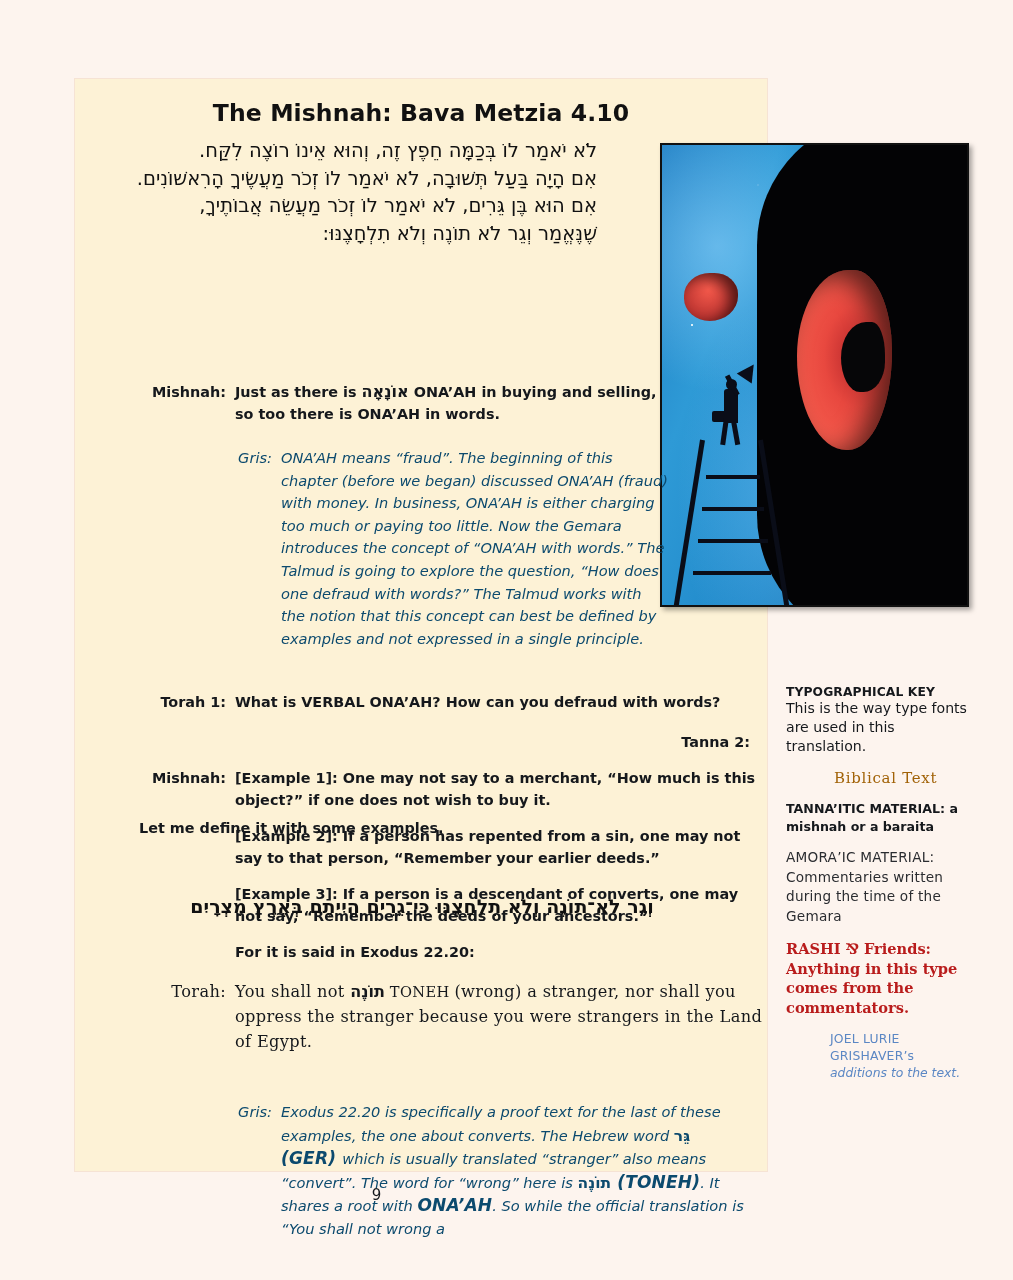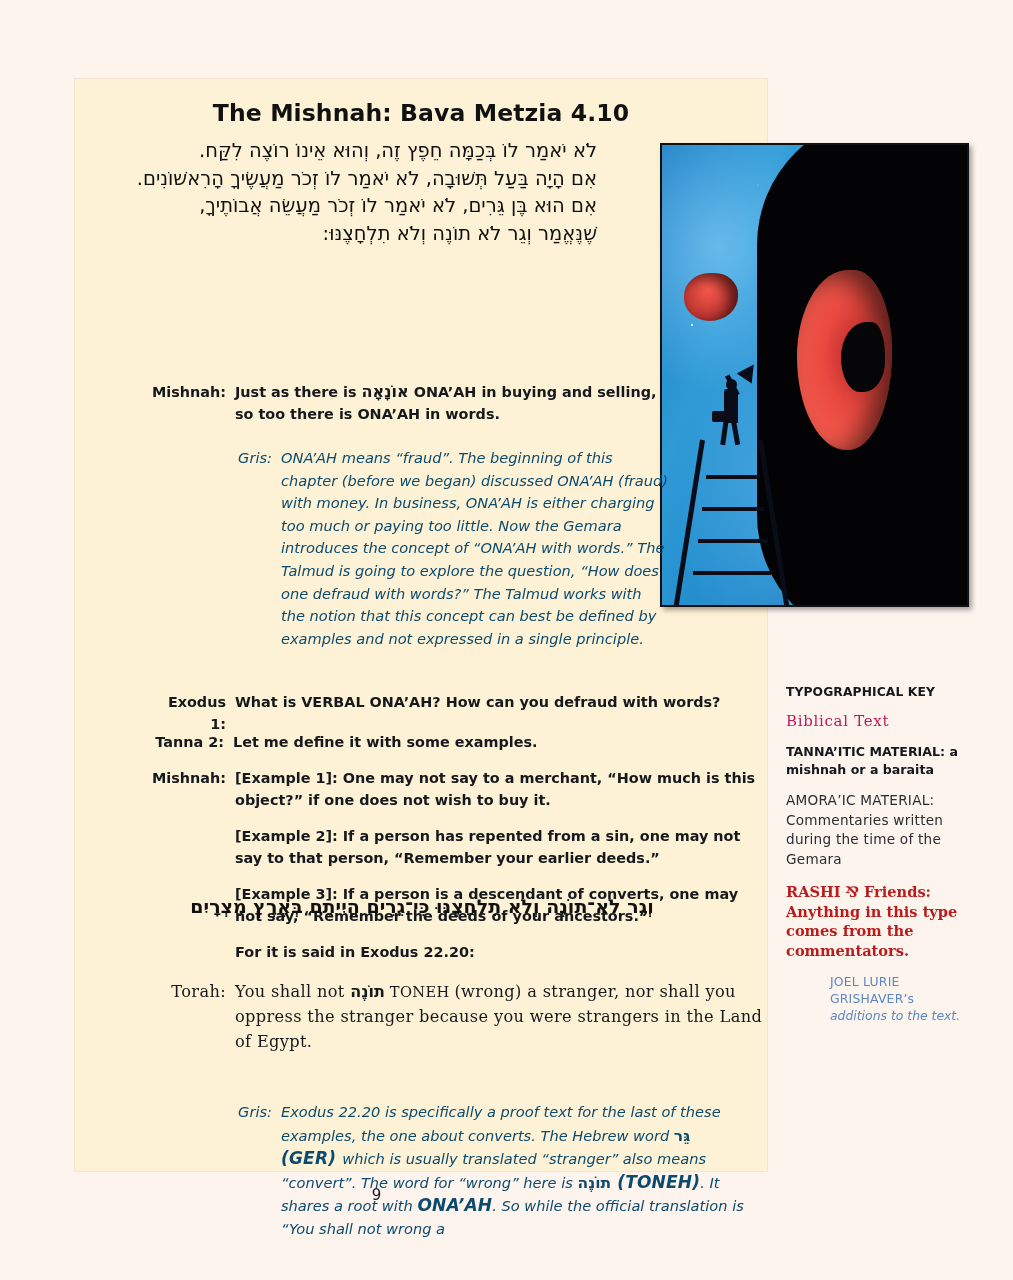--- a/index.html
+++ b/index.html
@@ -223,21 +223,22 @@
   #key-desc {
     font-family: "DejaVu Sans", sans-serif;
     font-size: 14.1px;
     line-height: 19px;
     color: #15181c;
   }
   #key-biblical {
     font-family: "DejaVu Serif", serif;
     font-size: 15px;
     letter-spacing: .7px;
-    color: #be185d;
+    color: #a16207;
+    margin-left: 48px;
   }
   #key-tanna {
     font-family: "DejaVu Sans", sans-serif;
     font-weight: bold;
     font-size: 12.6px;
     line-height: 17.5px;
     color: #15181c;
   }
   #key-amora {
     font-family: "DejaVu Sans", sans-serif;
@@ -319,26 +320,26 @@
           <div class="para"><span>Just as there is </span><span class="heb" dir="rtl">אוֹנָאָה</span><span> ONA’AH in buying and selling, so too there is ONA’AH in words.</span></div>
         </div>
       </div>
       <div class="row" style="left: 120px; top: 368px; width: 474px;">
         <div class="speaker v-gris">Gris:</div>
         <div class="content v-gris">
           <div class="para"><span>ONA’AH means “fraud”. The beginning of this chapter (before we began) discussed ONA’AH (fraud) with money. In business, ONA’AH is either charging too much or paying too little. Now the Gemara introduces the concept of “ONA’AH with words.” The Talmud is going to explore the question, “How does one defraud with words?” The Talmud works with the notion that this concept can best be defined by examples and not expressed in a single principle.</span></div>
         </div>
       </div>
       <div class="row" style="left: 74px; top: 612px; width: 620px;">
-        <div class="speaker v-tanna">Exodus 1:</div>
+        <div class="speaker v-tanna">Torah 1:</div>
         <div class="content v-tanna">
           <div class="para"><span>What is VERBAL ONA’AH? How can you defraud with words?</span></div>
         </div>
       </div>
-      <div class="row" style="left: 72px; top: 652px; width: 620px;">
+      <div class="row" style="left: 64px; top: 652px; width: 620px; flex-direction: column;">
         <div class="speaker v-tanna">Tanna 2:</div>
         <div class="content v-tanna">
           <div class="para"><span>Let me define it with some examples.</span></div>
         </div>
       </div>
       <div class="row" style="left: 74px; top: 688px; width: 620px;">
         <div class="speaker v-mishnah">Mishnah:</div>
         <div class="content v-mishnah">
           <div class="para"><span>[Example 1]: One may not say to a merchant, “How much is this object?” if one does not wish to buy it.</span></div>
           <div class="para"><span>[Example 2]: If a person has repented from a sin, one may not say to that person, “Remember your earlier deeds.”</span></div>
@@ -359,20 +360,21 @@
         </div>
       </div>
     </div>
 
   <div id="torah-verse">וְגֵר לֹא־תוֹנֶה וְלֹא תִלְחָצֶנּוּ כִּי־גֵרִים הֱיִיתֶם בְּאֶרֶץ מִצְרָיִם</div>
 </div>
 
 <aside id="sidebar">
   <div class="key-block">
     <div id="key-heading">TYPOGRAPHICAL KEY</div>
+    <div id="key-desc">This is the way type fonts are used in this translation.</div>
   </div>
   <div class="key-block">
     <div id="key-biblical">Biblical Text</div>
   </div>
   <div class="key-block">
     <div id="key-tanna">TANNA’ITIC MATERIAL: a mishnah or a baraita</div>
   </div>
   <div class="key-block">
     <div id="key-amora">AMORA’IC MATERIAL: Commentaries written during the time of the Gemara</div>
   </div>

